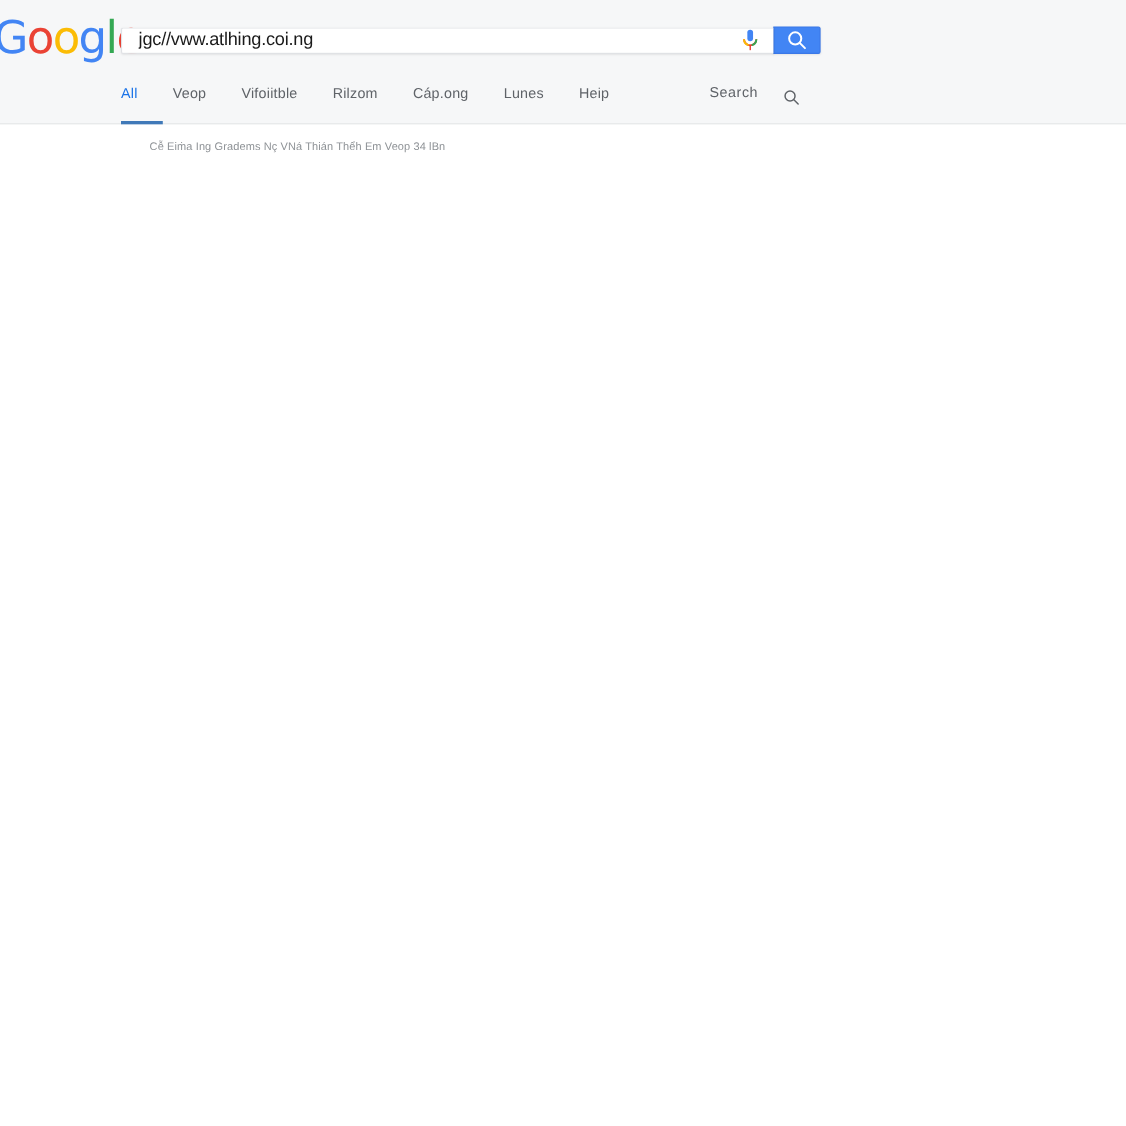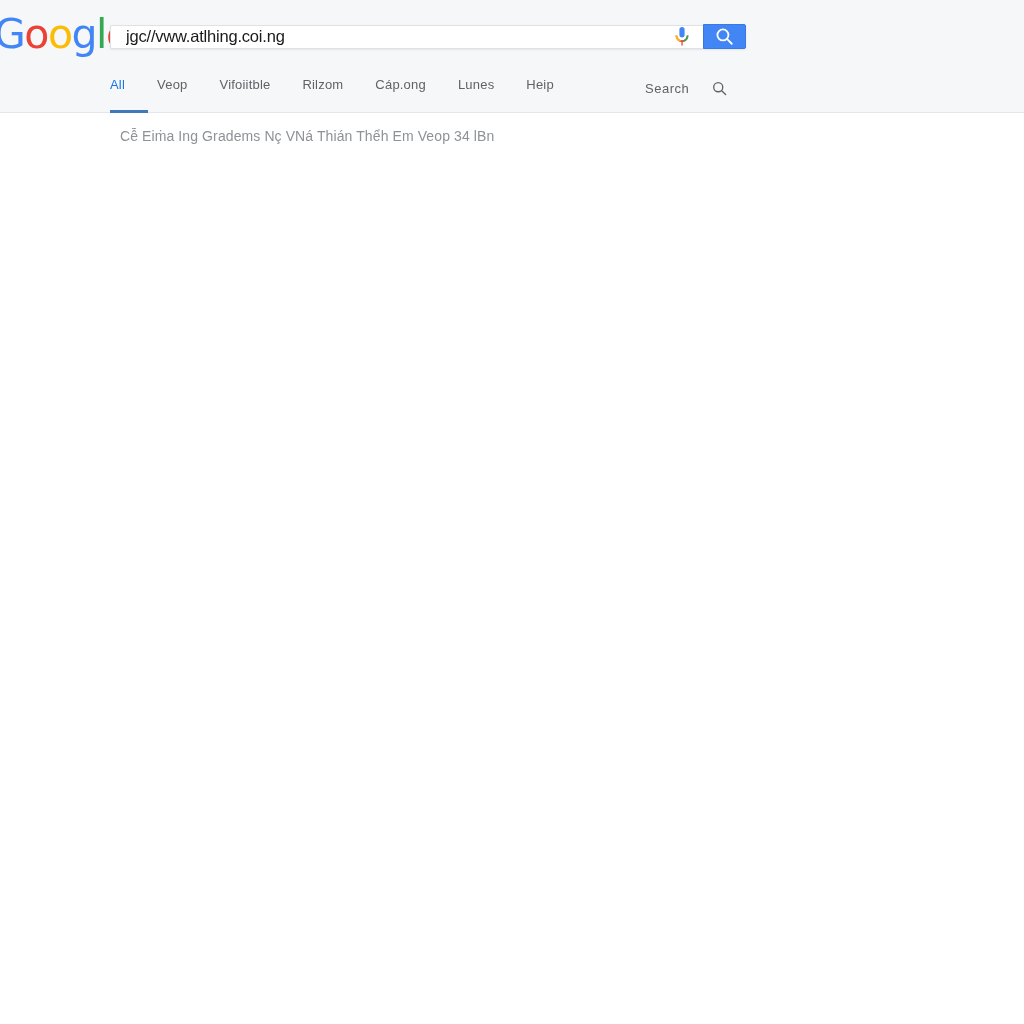--- a/index.html
+++ b/index.html
@@ -143,41 +143,40 @@
     background: #4079b8;
   }
 
   
   #tools {
     position: absolute;
     left: 645px;
     top: 76px;
     height: 24px;
     display: flex;
-    align-items: center;
     gap: 22px;
   }
   #tools-label {
     font-size: 13px;
     color: #5f6368;
     cursor: pointer;
     letter-spacing: 0.5px;
   }
   #tools-search-icon {
     cursor: pointer;
     display: flex;
     align-items: center;
   }
 
   
   #stats {
     position: absolute;
-    left: 120px;
+    left: 136px;
     top: 128px;
-    font-size: 14px;
+    font-size: 10px;
     color: #8e9296;
     letter-spacing: 0.1px;
     white-space: nowrap;
     font-family: "Liberation Sans", sans-serif;
   }
 
   
   #results {
     position: absolute;
     left: 0;

